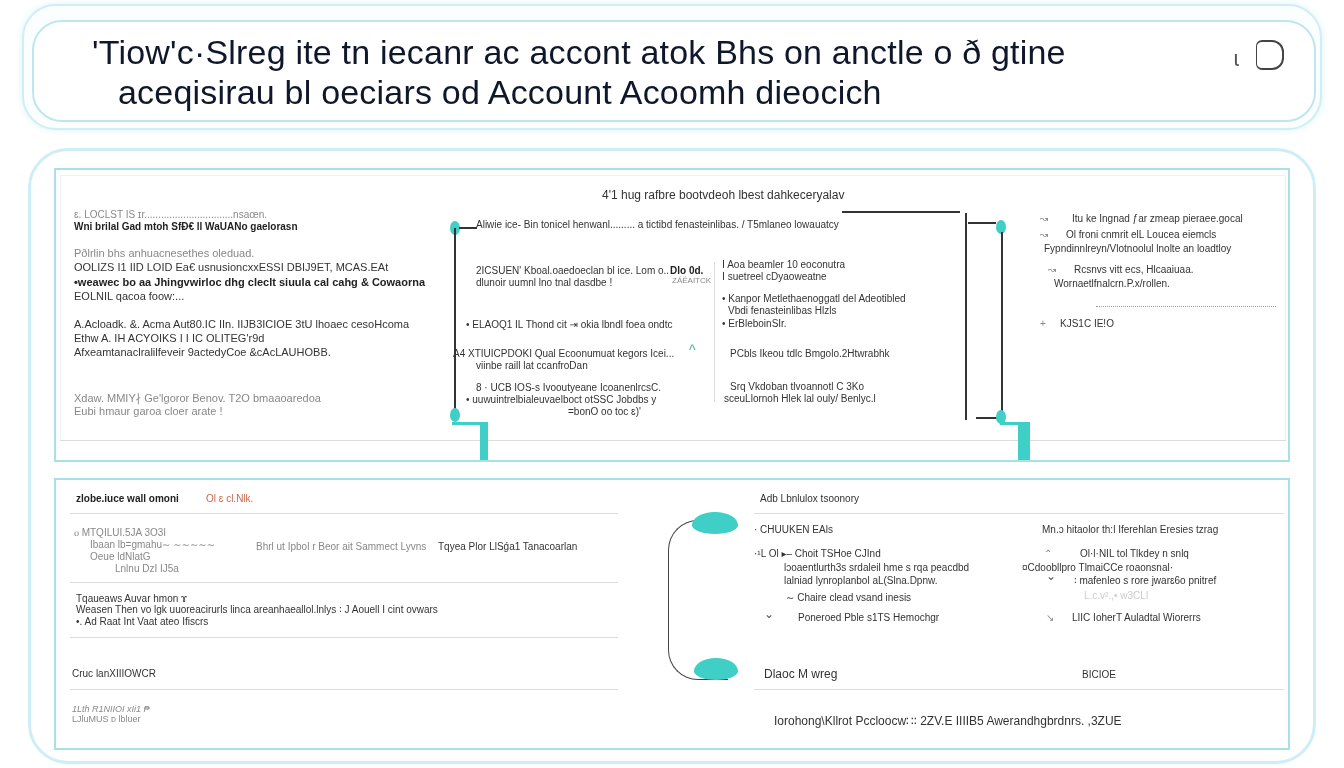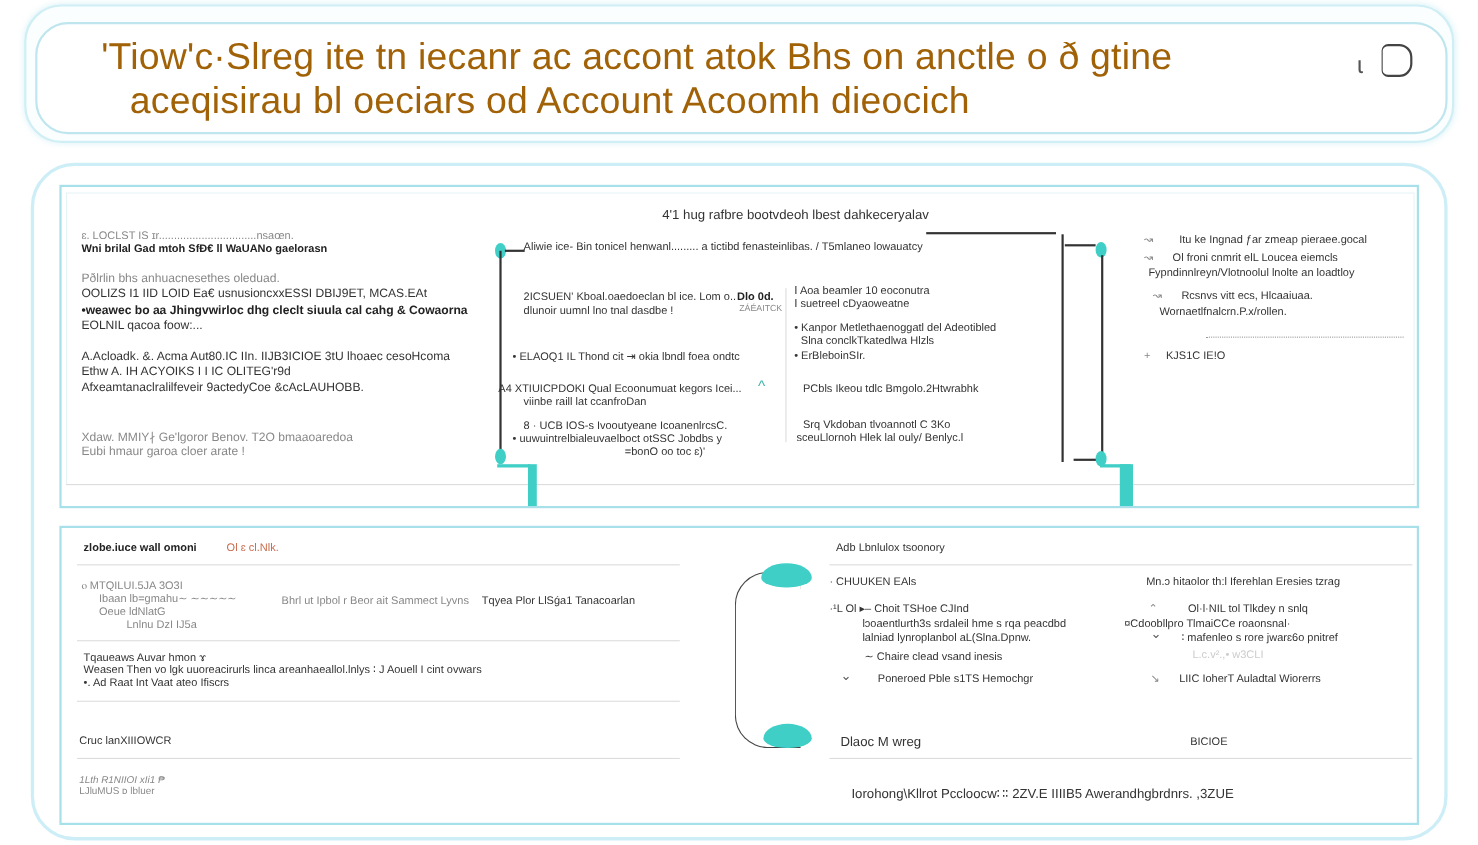--- a/index.html
+++ b/index.html
@@ -10,21 +10,21 @@
   .banner-outer {
     position: absolute; left: 22px; top: 4px; width: 1300px; height: 126px;
     border: 2px solid #cfeff5; border-radius: 34px; background: #fbfefe;
     box-shadow: 0 0 6px rgba(150,215,230,0.35);
   }
   .banner-inner {
     position: absolute; left: 32px; top: 20px; width: 1284px; height: 102px;
     border: 2px solid #bfe6ee; border-radius: 30px; background: #ffffff;
   }
   .banner-line {
-    position: absolute; font-size: 34px; line-height: 38px; color: #a16207;
+    position: absolute; font-size: 34px; line-height: 38px; color: #0f172a;
     letter-spacing: 0.2px; white-space: nowrap;
   }
   .banner-line.l1 { left: 92px; top: 33px; }
   .banner-line.l2 { left: 118px; top: 73px; }
   .banner-icon {
     position: absolute; left: 1256px; top: 40px; width: 28px; height: 30px;
     border: 2px solid #444; border-radius: 6px 12px 12px 6px; border-left-width: 1.5px;
   }
   .banner-icon-small {
     position: absolute; left: 1234px; top: 46px; font-size: 22px; color: #555;
@@ -137,21 +137,21 @@
 <span class="up-chev" style="left:689px; top:342px;">^</span>
 
 <div class="txt small" style="left:476px; top:381px;">8 · UCB IOS-s Ivooutyeane IcoanenlrcsC.</div>
 <div class="txt small" style="left:466px; top:393px;">• uuwuintrelbialeuvaelboct otSSC Jobdbs y</div>
 <div class="txt small" style="left:568px; top:405px;">=bonO oo toc ɛ)'</div>
 
 <div class="txt small" style="left:722px; top:258px;">Ⅰ Aoa beamler 10 eoconutra</div>
 <div class="txt small" style="left:722px; top:270px;">Ⅰ suetreel cDyaoweatne</div>
 
 <div class="txt small" style="left:722px; top:292px;">• Kanpor Metlethaenoggatl del Adeotibled</div>
-<div class="txt small" style="left:728px; top:304px;">Slna conclkTkatedlwa Hlzls</div>
+<div class="txt small" style="left:728px; top:304px;">Vbdi fenasteinlibas Hlzls</div>
 <div class="txt small" style="left:722px; top:317px;">• ErBleboinSIr.</div>
 
 <div class="txt small" style="left:730px; top:347px;">PCbls Ikeou tdlc  Bmgolo.2Htwrabhk</div>
 
 <div class="txt small" style="left:730px; top:380px;">Srq Vkdoban tlvoannotl C 3Ko</div>
 <div class="txt small" style="left:724px; top:392px;">sceuLlornoh Hlek lal ouly/ Benlyc.l</div>
 
 <span class="txt small light" style="left:1040px; top:212px;">↝</span>
 <div class="txt small" style="left:1072px; top:212px;">Itu ke Ingnad ƒar zmeap pieraee.gocal</div>
 <span class="txt small light" style="left:1040px; top:228px;">↝</span>

